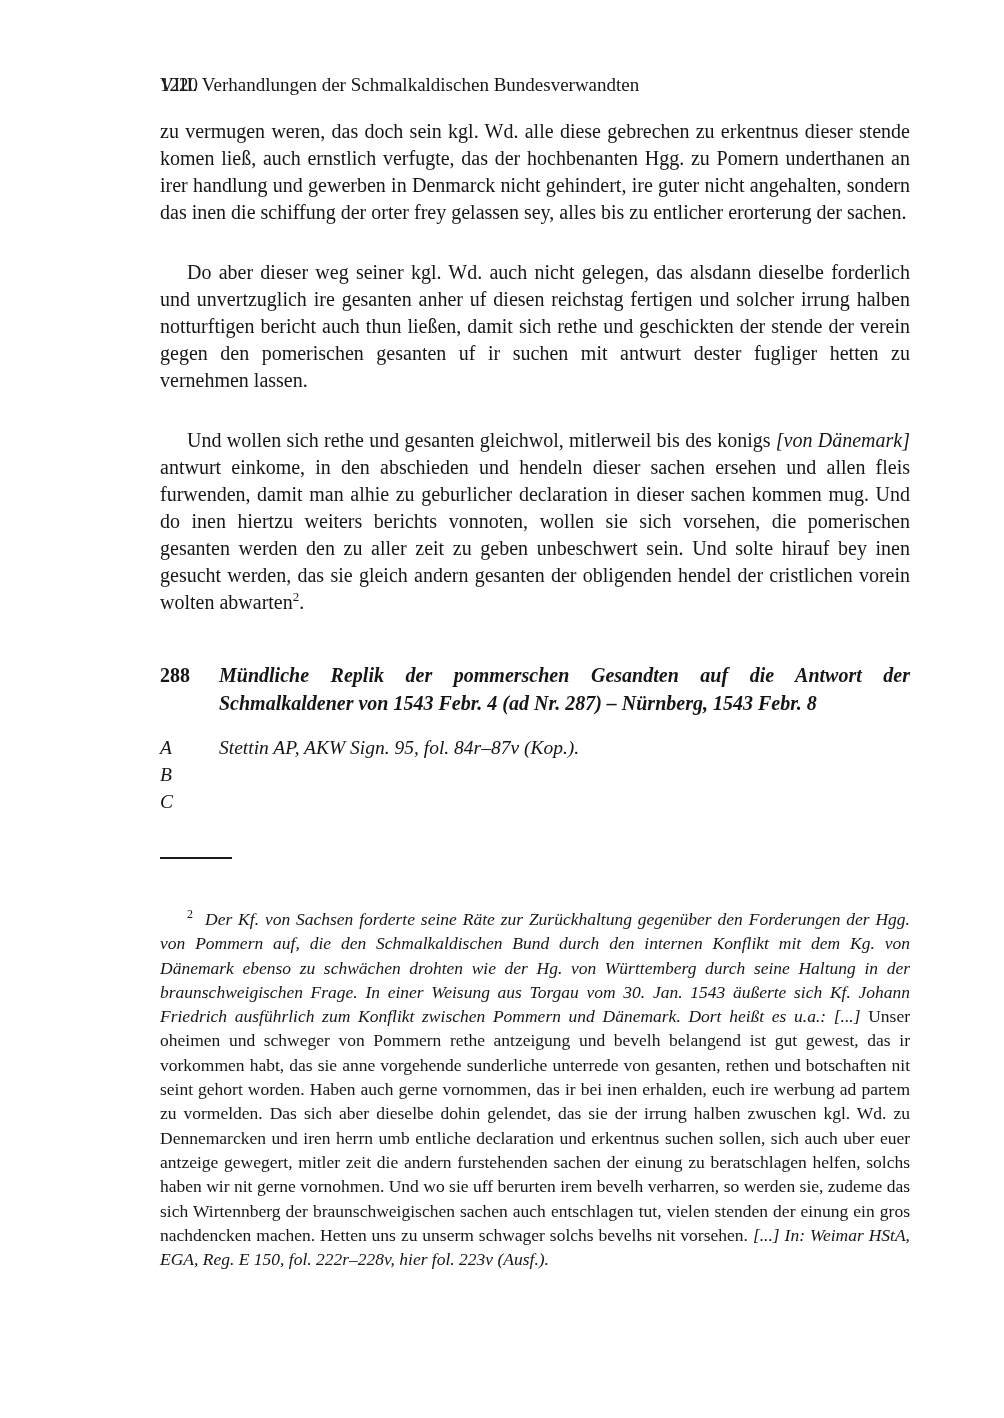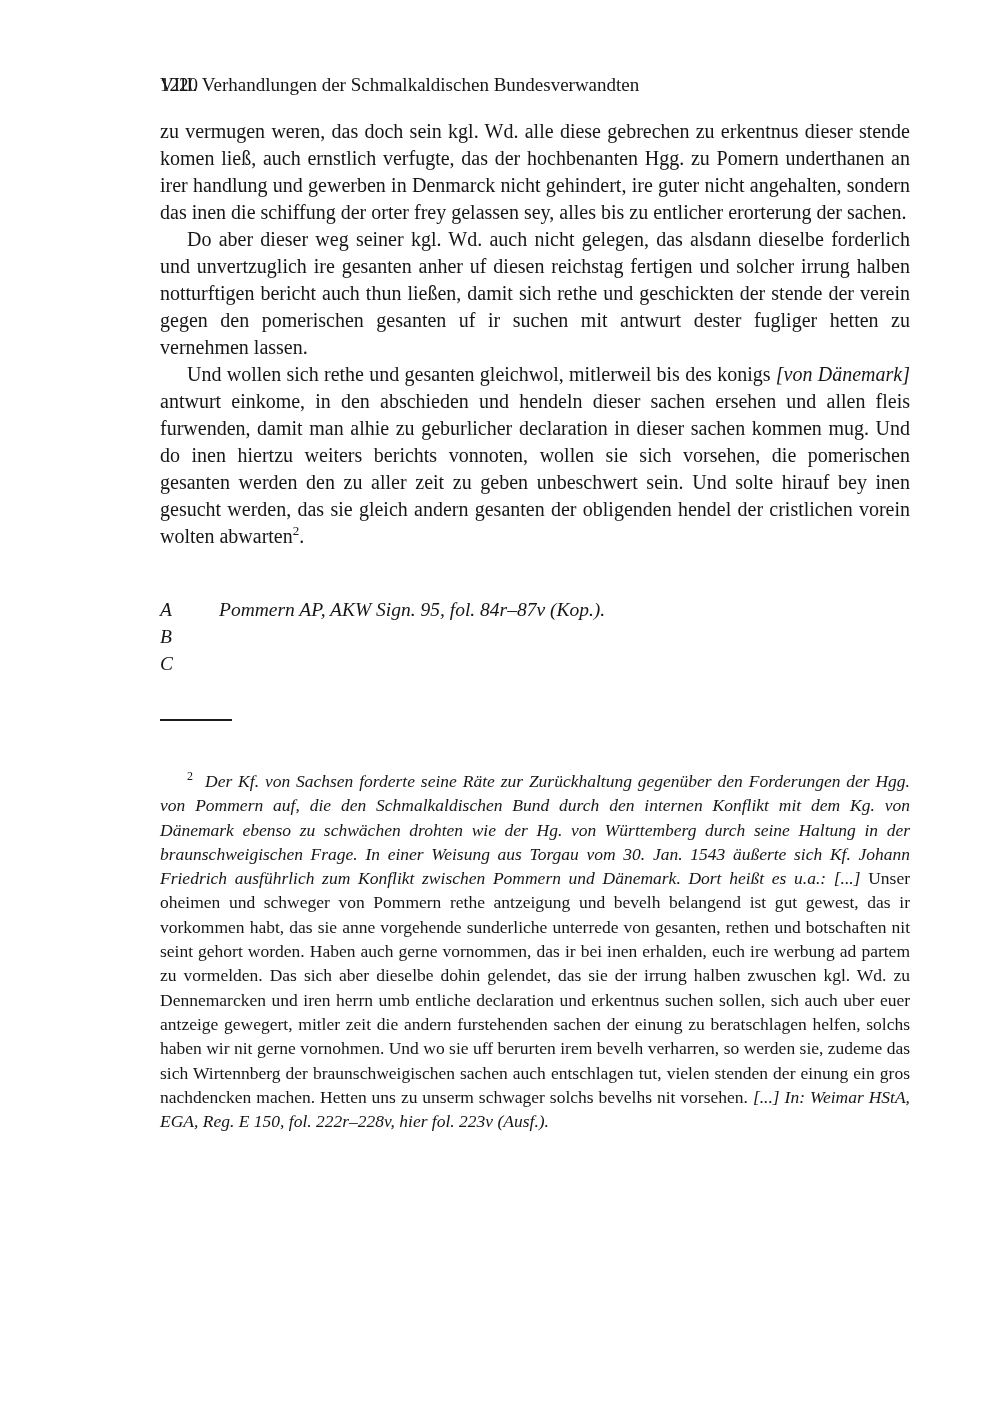--- a/index.html
+++ b/index.html
@@ -25,21 +25,21 @@
   }
   .page-number { position: absolute; left: 0; top: 0; }
   .running-head { display: block; text-align: left; }
 
   
   .body-text p {
     font-size: 20px;
     line-height: 27px;
     text-align: justify;
   }
-  p.indent { text-indent: 27px; }
+  p.indent { text-indent: 27px; margin-top: 33px; }
   .fn-ref {
     font-size: 13px;
     vertical-align: super;
     line-height: 0;
   }
 
   
   .doc-entry { margin-top: 46px; }
   .doc-heading {
     display: flex;
@@ -91,24 +91,28 @@
     <span class="page-number">1220</span>
     <span class="running-head">VIII. Verhandlungen der Schmalkaldischen Bundesverwandten</span>
   </header>
 
   <main class="body-text">
     <p>zu vermugen weren, das doch sein kgl. Wd. alle diese gebrechen zu erkentnus dieser stende komen ließ, auch ernstlich verfugte, das der hochbenanten Hgg. zu Pomern underthanen an irer handlung und gewerben in Denmarck nicht gehindert, ire guter nicht angehalten, sondern das inen die schiffung der orter frey gelassen sey, alles bis zu entlicher erorterung der sachen.</p>
     <p class="indent">Do aber dieser weg seiner kgl. Wd. auch nicht gelegen, das alsdann dieselbe forderlich und unvertzuglich ire gesanten anher uf diesen reichstag fertigen und solcher irrung halben notturftigen bericht auch thun ließen, damit sich rethe und geschickten der stende der verein gegen den pomerischen gesanten uf ir suchen mit antwurt dester fugliger hetten zu vernehmen lassen.</p>
     <p class="indent"><span>Und wollen sich rethe und gesanten gleichwol, mitlerweil bis des konigs </span><span class="it">[von Dänemark]</span><span> antwurt einkome, in den abschieden und hendeln dieser sachen ersehen und allen fleis furwenden, damit man alhie zu geburlicher declaration in dieser sachen kommen mug. Und do inen hiertzu weiters berichts vonnoten, wollen sie sich vorsehen, die pomerischen gesanten werden den zu aller zeit zu geben unbeschwert sein. Und solte hirauf bey inen gesucht werden, das sie gleich andern gesanten der obligenden hendel der cristlichen vorein wolten abwarten</span><span class="fn-ref">2</span><span>.</span></p>
 
     <section class="doc-entry">
+      <div class="doc-heading">
+        <span class="doc-number">288</span>
+        <span class="doc-title">Mündliche Replik der pommerschen Gesandten auf die Antwort der Schmalkaldener von 1543 Febr. 4 (ad Nr. 287) – Nürnberg, 1543 Febr. 8</span>
+      </div>
       <ul class="sources">
         <li class="source-row">
           <span class="source-siglum">A</span>
-          <span class="source-citation">Pommern AP, AKW Sign. 95, fol. 84r–87v (Kop.).</span>
+          <span class="source-citation">Stettin AP, AKW Sign. 95, fol. 84r–87v (Kop.).</span>
         </li>
         <li class="source-row">
           <span class="source-siglum">B</span>
         </li>
         <li class="source-row">
           <span class="source-siglum">C</span>
         </li>
       </ul>
     </section>
   </main>

